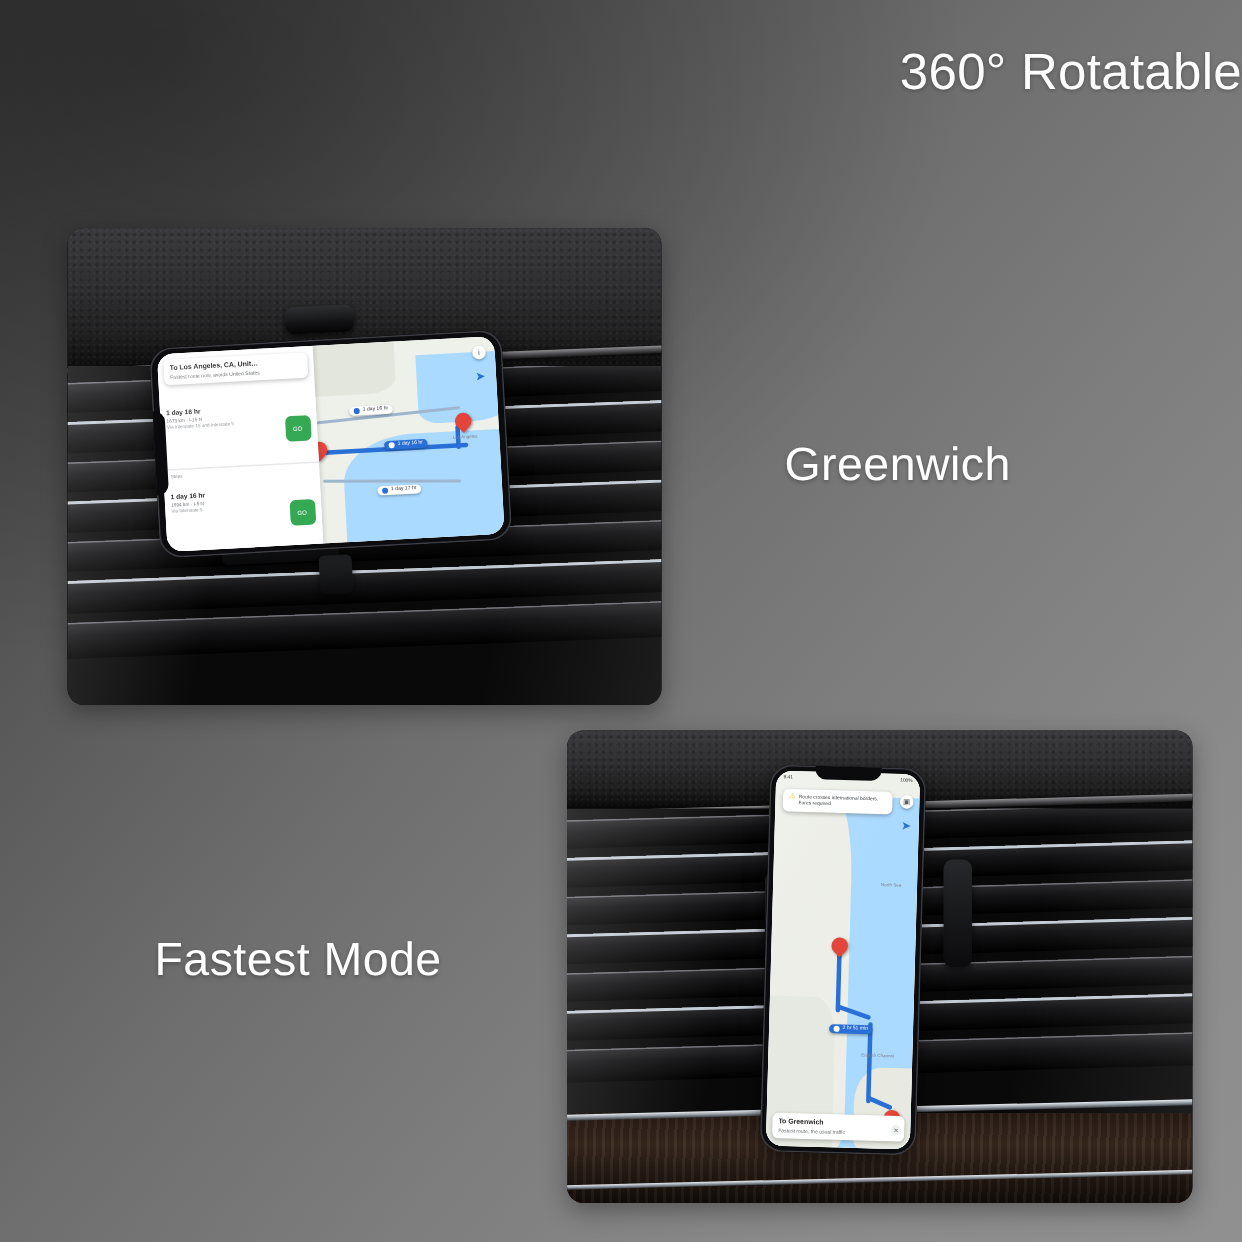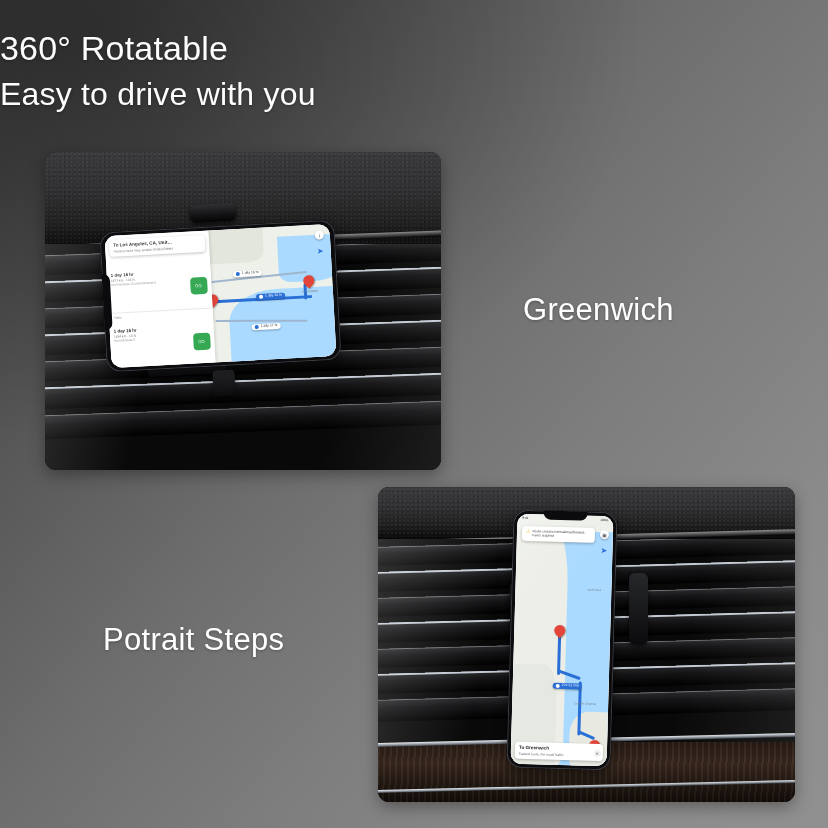--- a/index.html
+++ b/index.html
@@ -15,22 +15,22 @@
       linear-gradient(130deg,#3f3f3f 0%,#4f4f4f 18%,#6e6e6e 45%,#7d7d7d 62%,#8b8b8b 82%,#909090 100%);
   }
   .stage:after{
     content:"";position:absolute;inset:0;
     background:radial-gradient(120% 90% at 12% 4%, rgba(0,0,0,.35) 0%, rgba(0,0,0,0) 55%);
     pointer-events:none;
   }
 
   
   .headline{
-    position:absolute;left:0;right:0;top:28px;
-    text-align:left;color:#fdfdfd;
+    position:absolute;left:16px;right:0;top:28px;
+    text-align:right;color:#fdfdfd;
     text-shadow:0 1px 3px rgba(0,0,0,.30);
     z-index:6;
   }
   .headline .l1{font-size:34px;line-height:40px;letter-spacing:.2px;}
   .headline .l2{font-size:32px;line-height:40px;margin-top:6px;letter-spacing:.2px;}
 
   
   .caption{
     position:absolute;color:#fff;font-size:31px;letter-spacing:.3px;
     text-shadow:0 1px 3px rgba(0,0,0,.28);z-index:6;white-space:nowrap;
@@ -202,25 +202,24 @@
     background:linear-gradient(118deg,rgba(255,255,255,.22) 0%,rgba(255,255,255,.04) 22%,rgba(255,255,255,0) 48%);
   }
 </style>
 </head>
 <body>
 
 <div class="stage">
 
   <div class="headline">
     <div class="l1">360° Rotatable</div>
-    <div class="l2">Easy to drive with you</div>
   </div>
 
   <div class="caption" id="cap-landscape">Greenwich</div>
-  <div class="caption" id="cap-portrait">Potrait Steps</div>
+  <div class="caption" id="cap-portrait">Fastest Mode</div>
 
   <div class="panel" id="panel-landscape">
 
     <div class="dash-top"></div>
     <div class="trim-line" style="top:86px;transform:rotate(-2.2deg);"></div>
 
     <div class="vents" style="top:92px;">
       <div class="slat" style="top:4px;height:20px;transform:rotate(-2.1deg);"></div>
       <div class="slat bright" style="top:30px;height:21px;transform:rotate(-2.1deg);"></div>
       <div class="slat" style="top:57px;height:20px;transform:rotate(-2.1deg);"></div>

